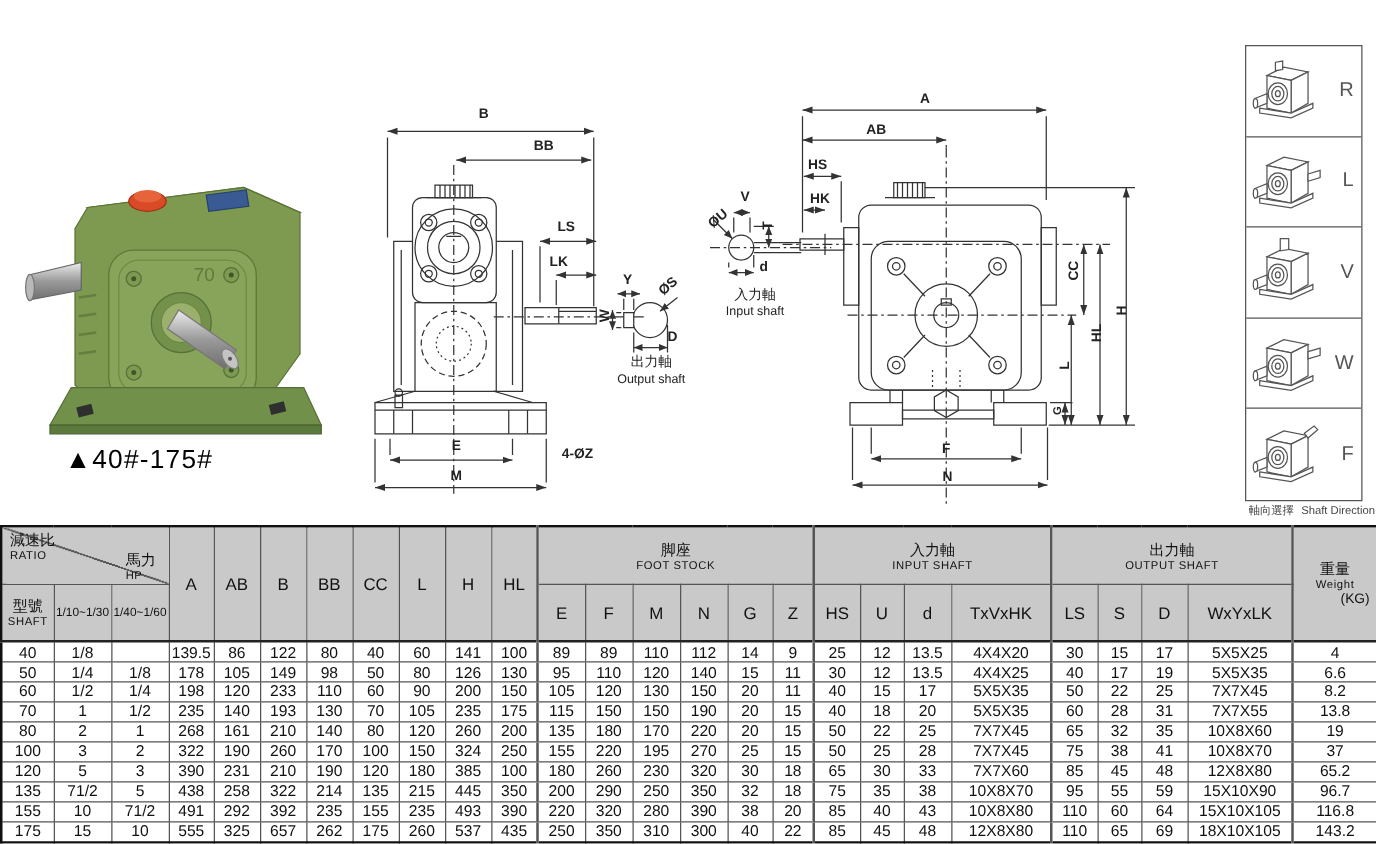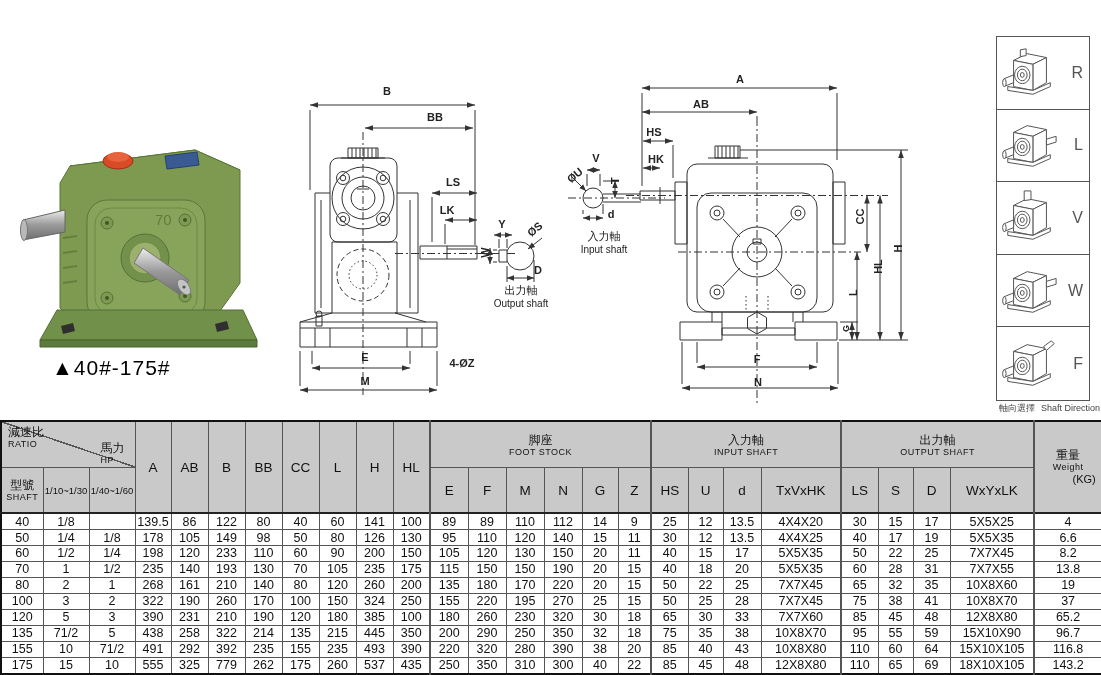--- a/index.html
+++ b/index.html
@@ -741,21 +741,21 @@
           <td>64</td>
           <td>15X10X105</td>
           <td class="gb">116.8</td>
         </tr>
         <tr>
           <td>175</td>
           <td>15</td>
           <td>10</td>
           <td>555</td>
           <td>325</td>
-          <td>779</td>
+          <td>657</td>
           <td>262</td>
           <td>175</td>
           <td>260</td>
           <td>537</td>
           <td>435</td>
           <td class="gb">250</td>
           <td>350</td>
           <td>310</td>
           <td>300</td>
           <td>40</td>

